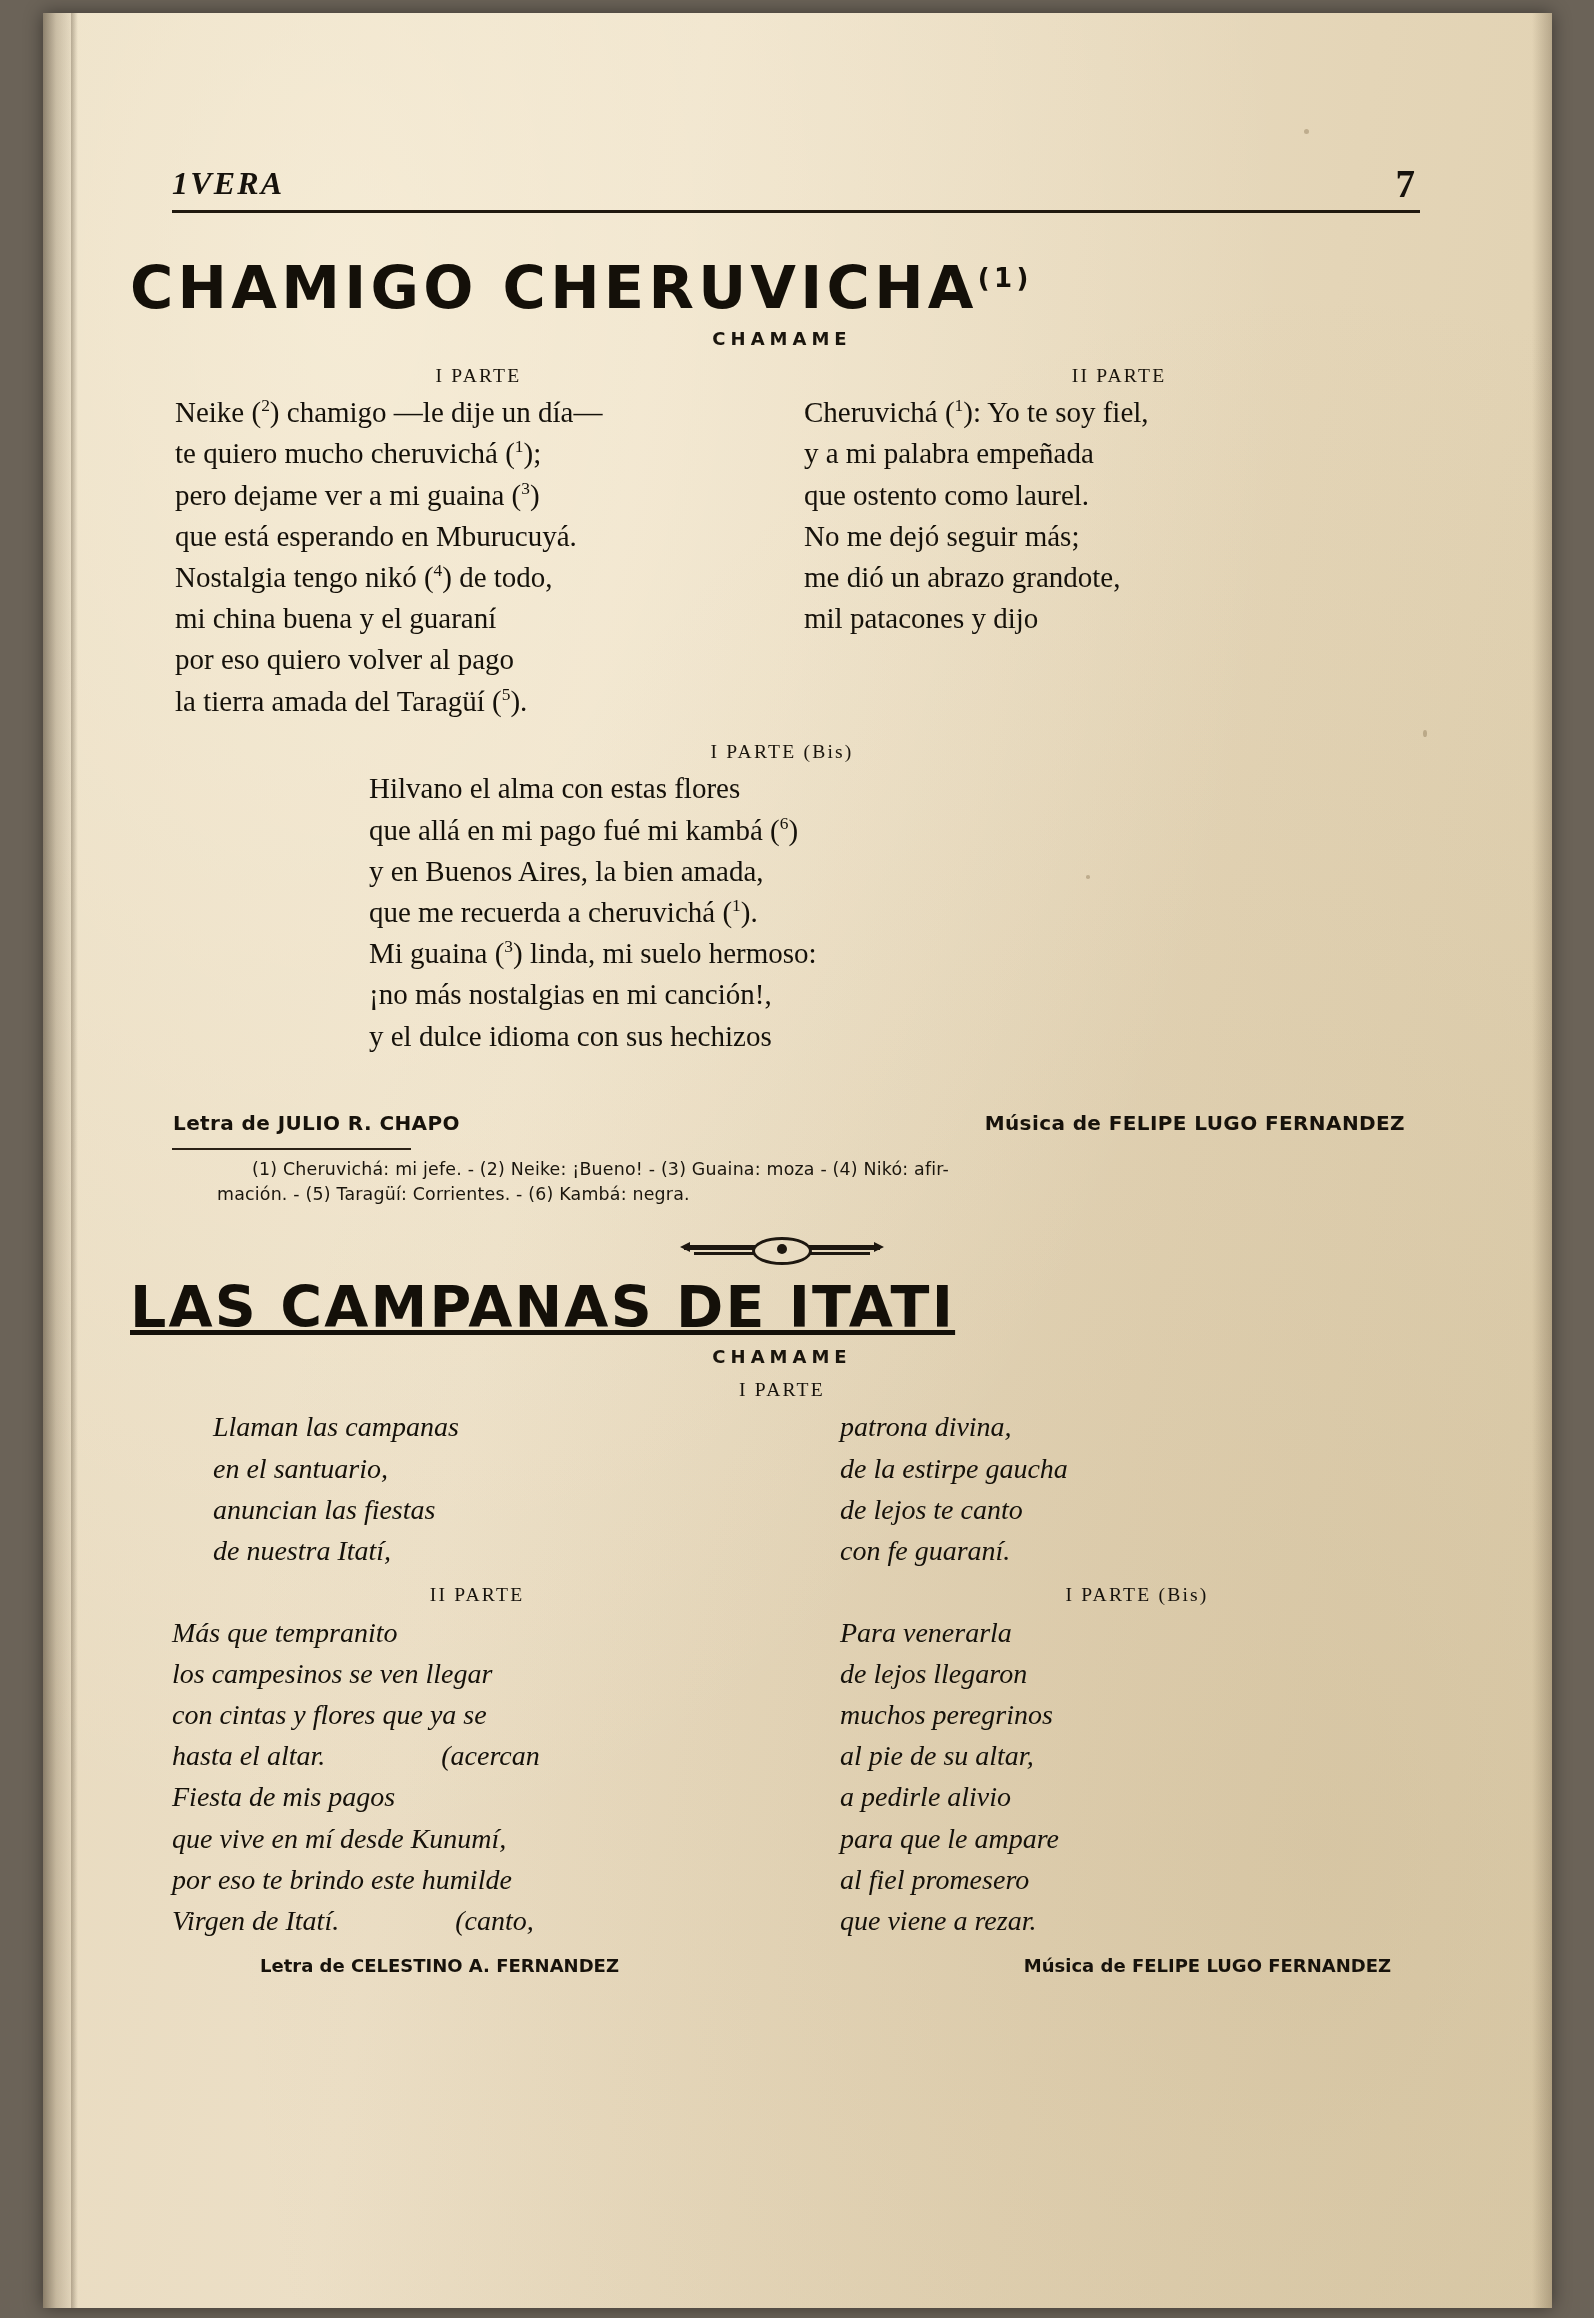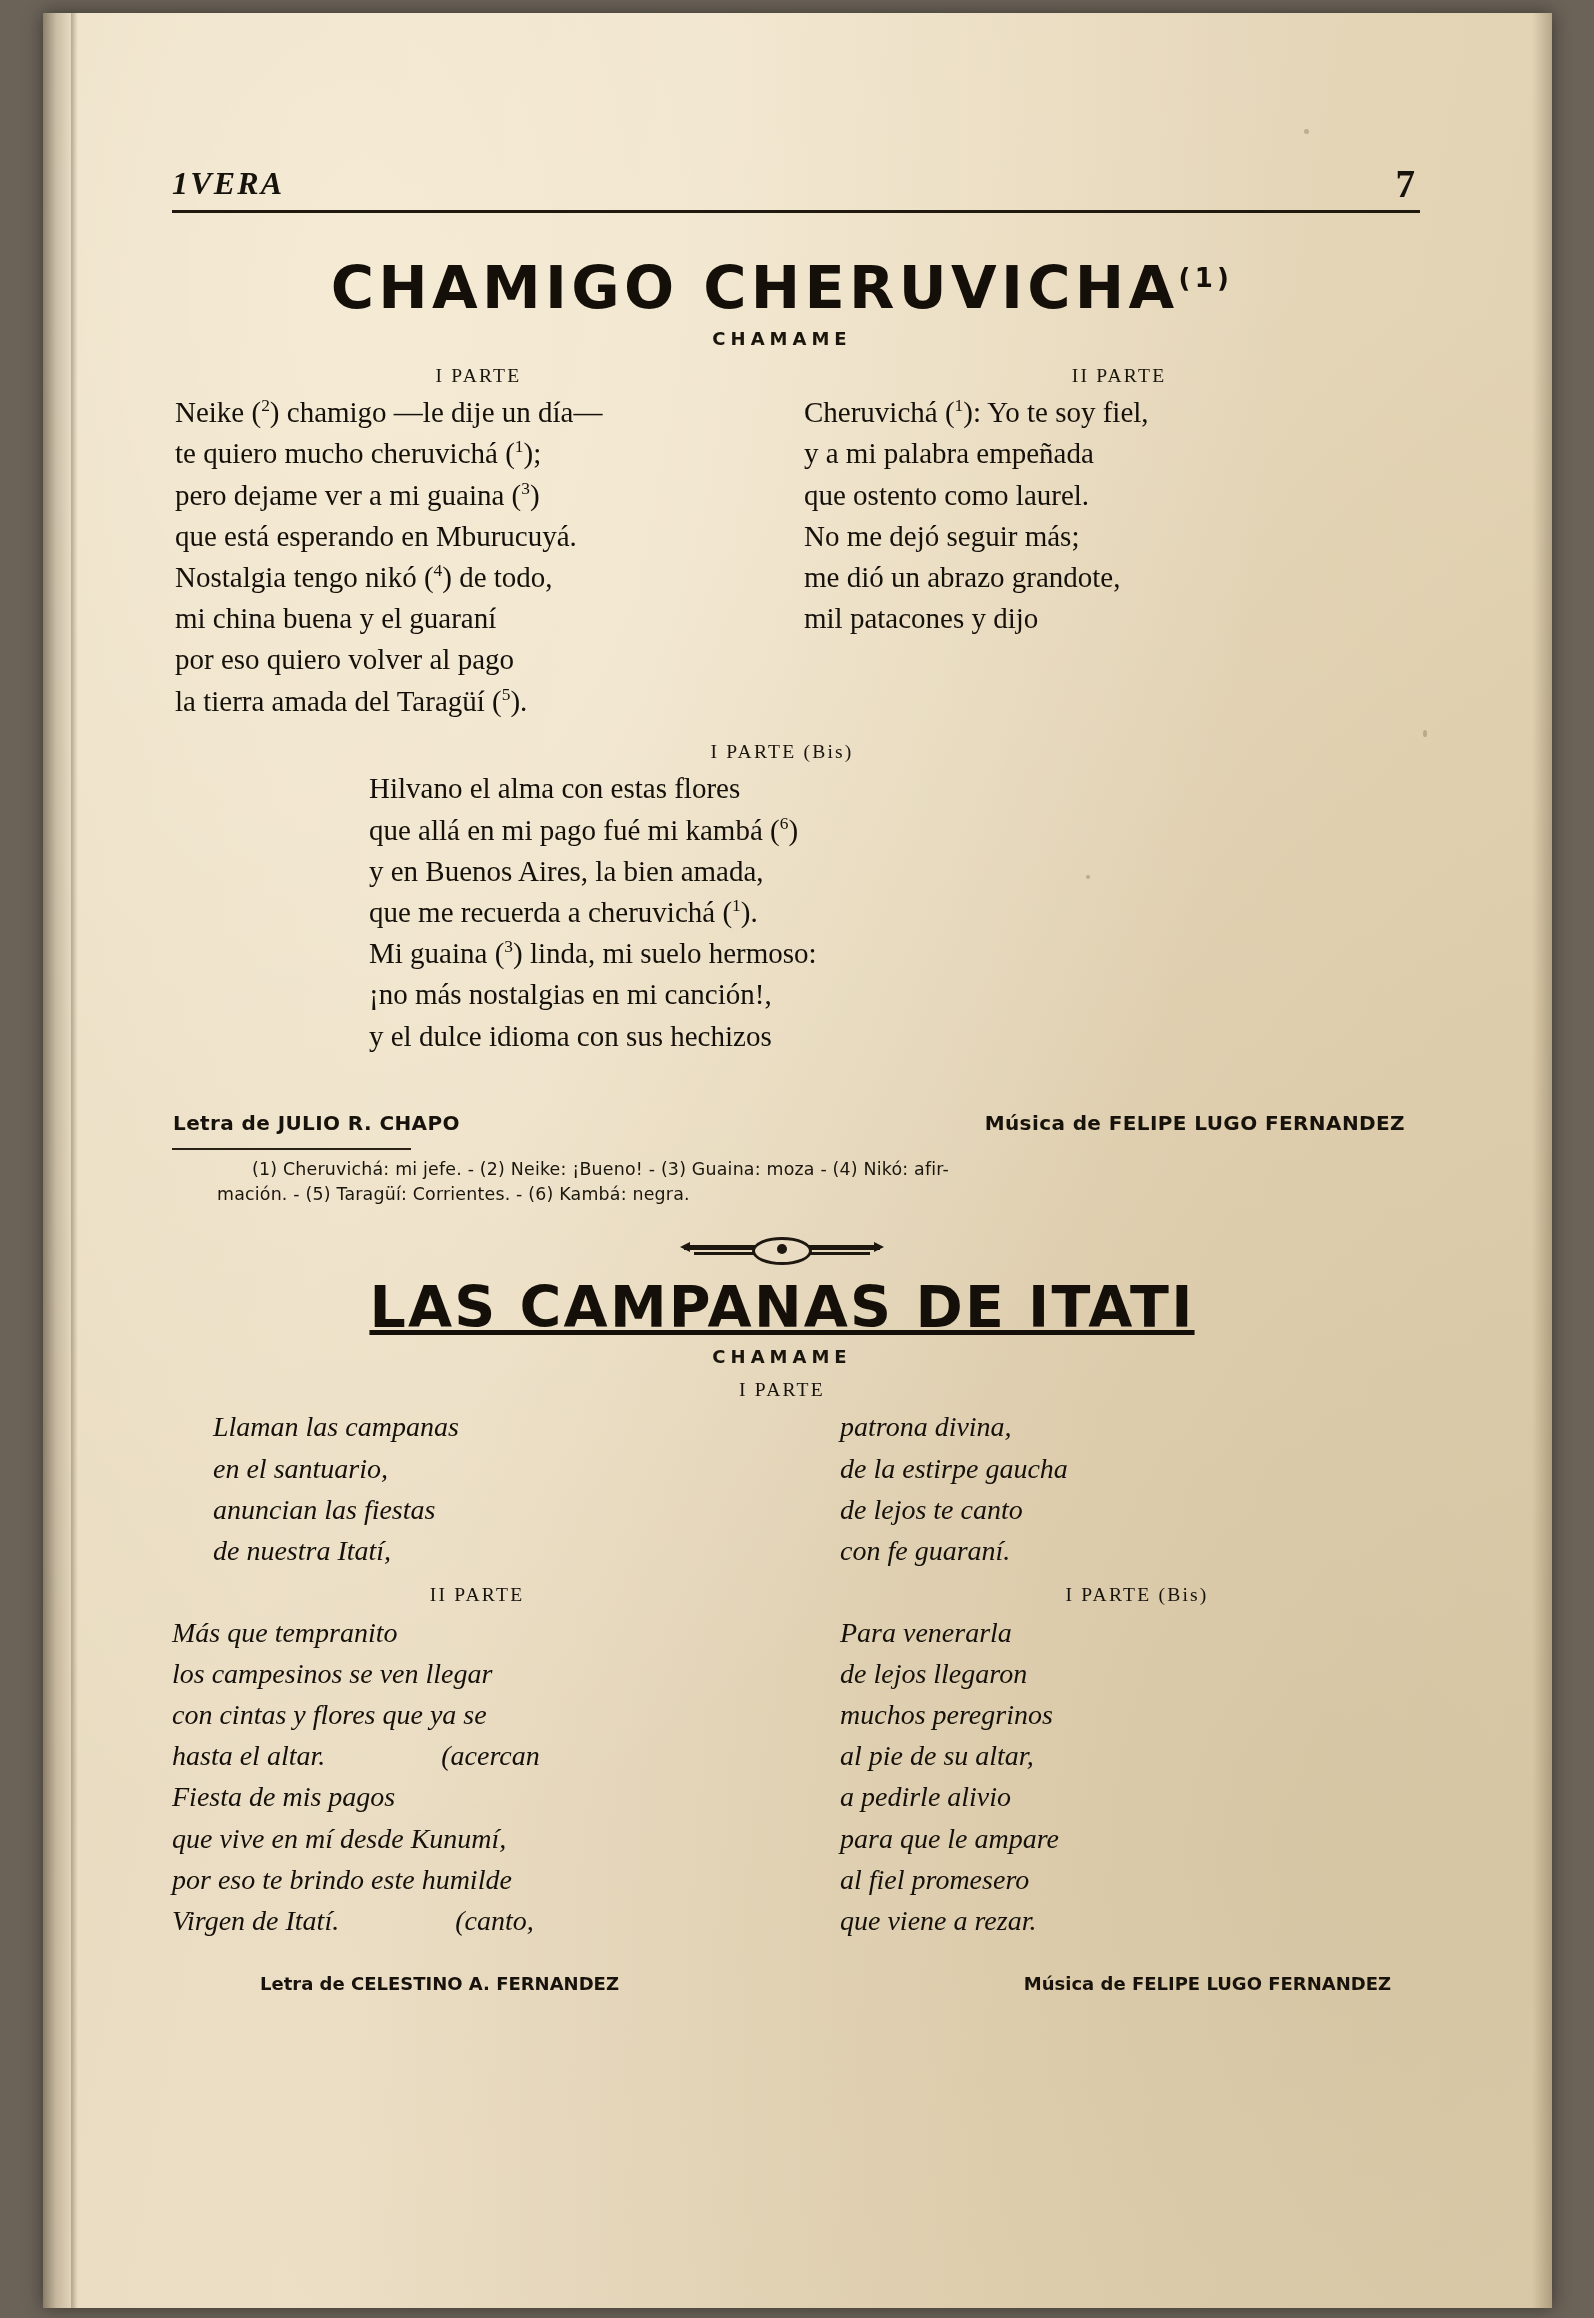--- a/index.html
+++ b/index.html
@@ -95,21 +95,21 @@
     right: 14.5px;
     top: 45px;
     height: 2.9px;
     background: #20190f;
   }
 
   
   .song { margin-top: 41px; }
 
   .song-title {
-    text-align: center;
+    text-align: left;
     font-family: "DejaVu Sans", sans-serif;
     font-weight: bold;
     font-size: 59px;
     letter-spacing: 4.3px;
     color: #141009;
     line-height: 1.05;
   }
   .song-title .sup {
     font-size: 26px;
     vertical-align: super;
@@ -259,21 +259,21 @@
     font-size: 19.6px;
     letter-spacing: 2.2px;
     text-align: center;
     margin: 11.6px 0 5.8px 0;
   }
   .paren { display: inline-block; }
 
   .credits2 {
     display: flex;
     justify-content: space-between;
-    margin-top: 32px;
+    margin-top: 14px;
     padding: 0 43px 0 130px;
     font-family: "DejaVu Sans", sans-serif;
     font-size: 20px;
     font-weight: bold;
     color: #17120b;
   }
   .credits2 .cap { font-size: 18px; }
 </style>
 </head>
 <body>

